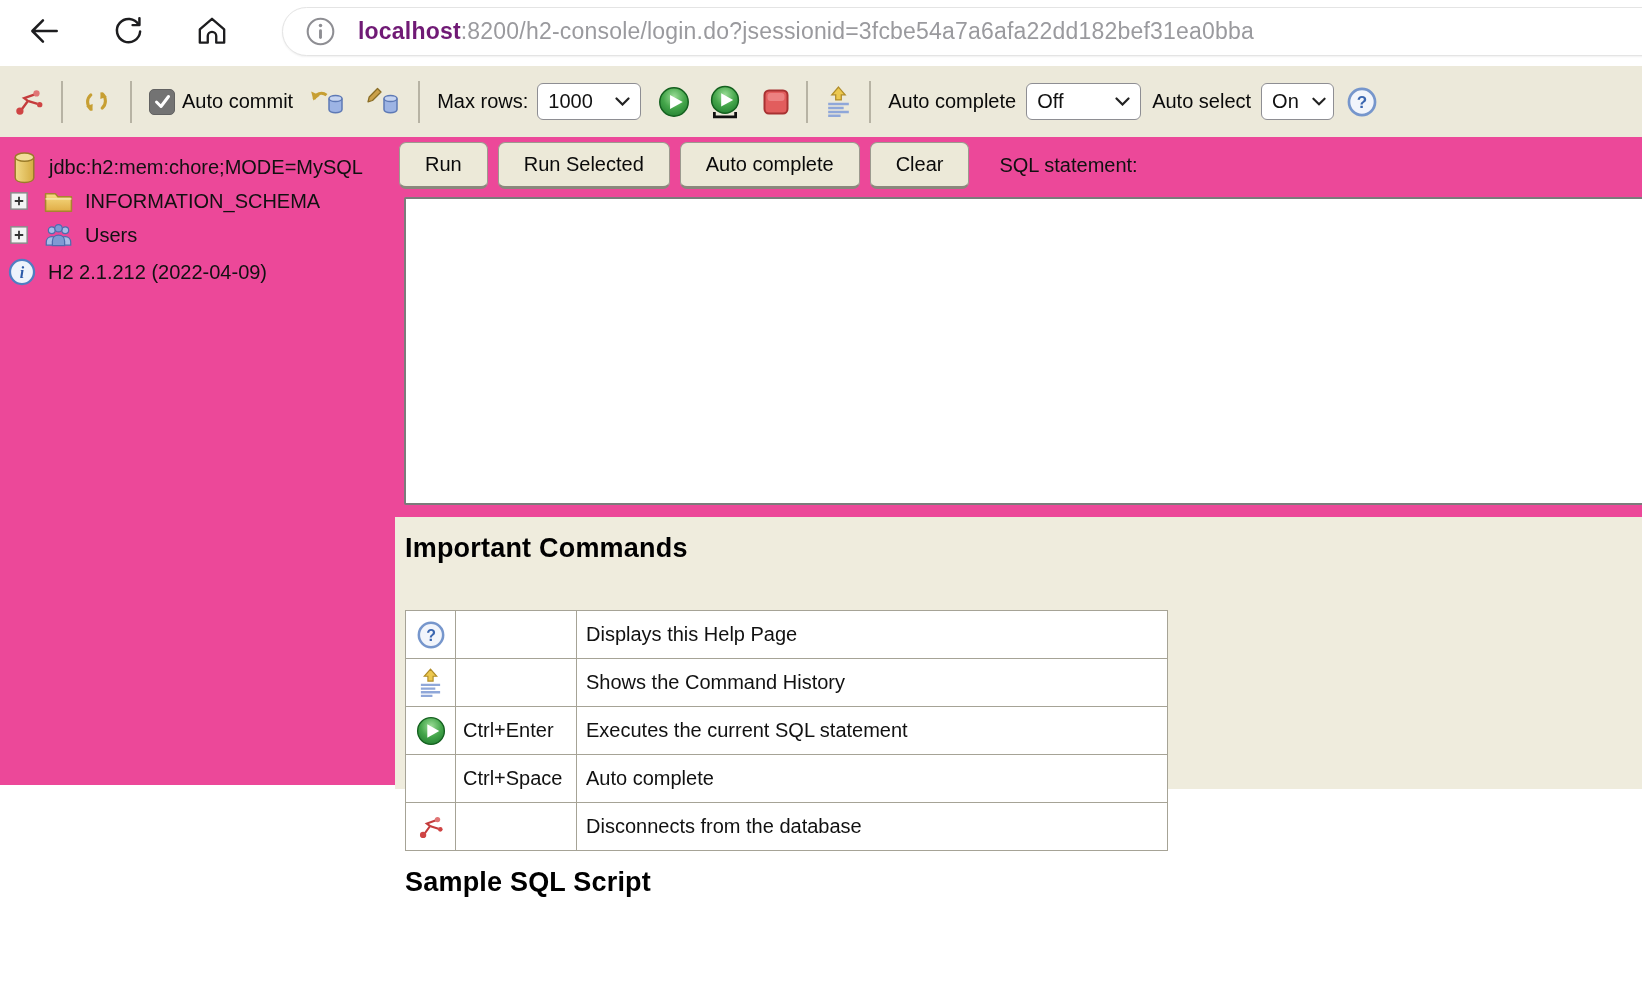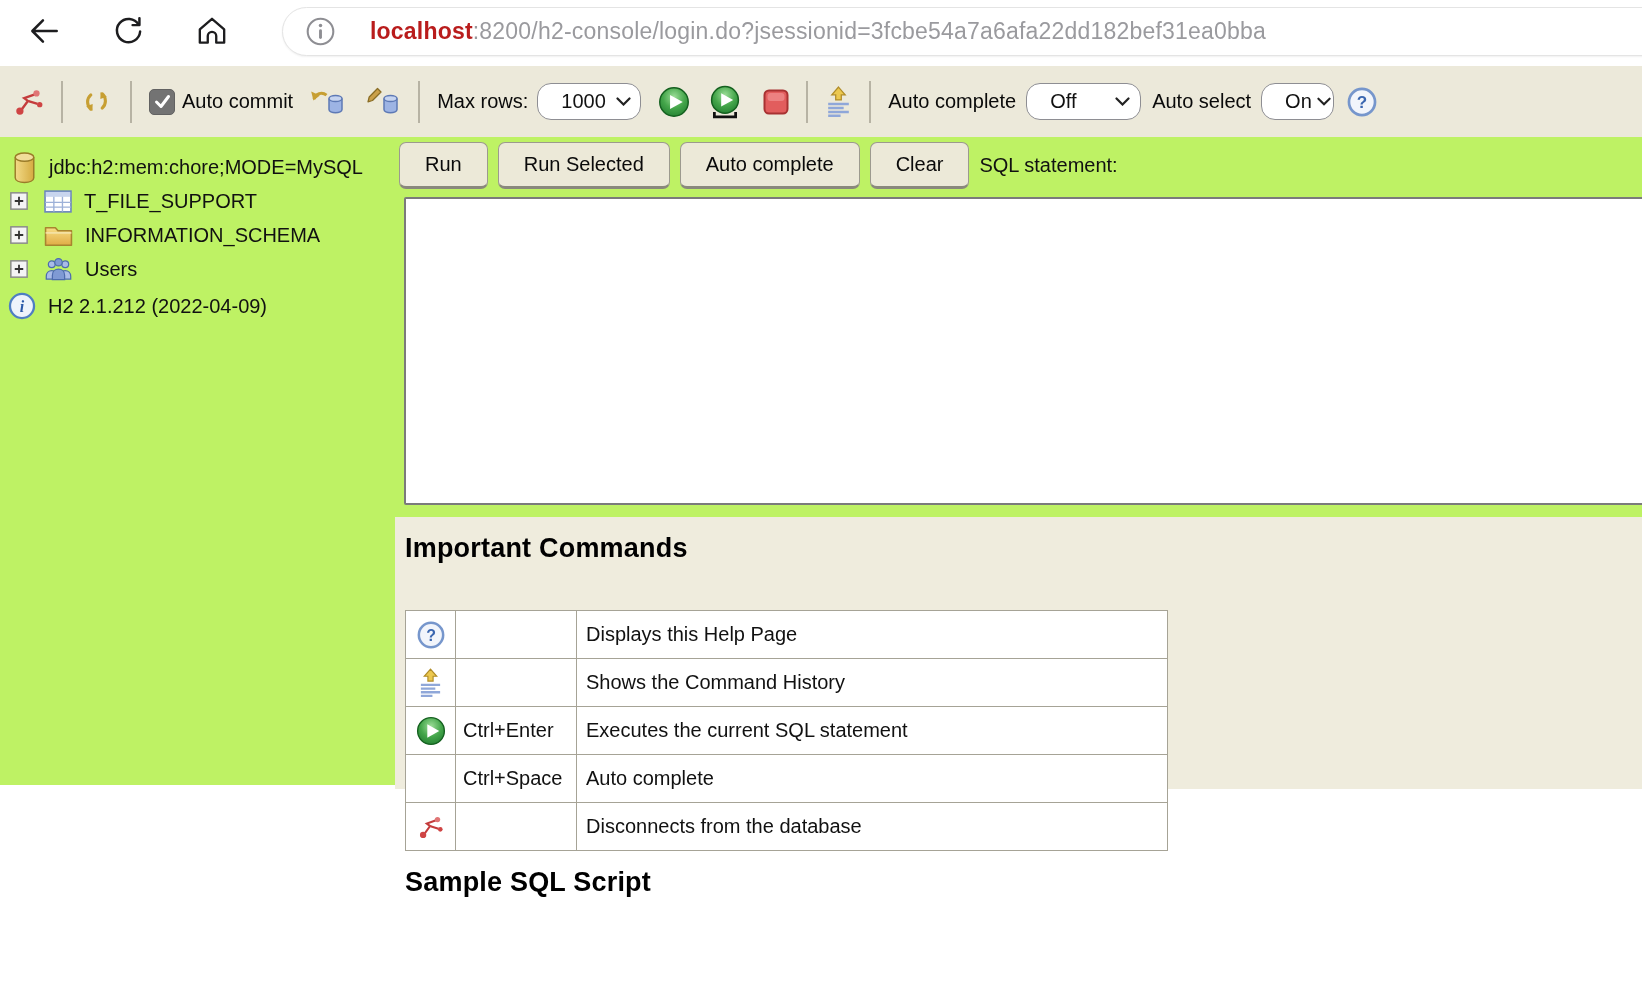--- a/index.html
+++ b/index.html
@@ -9,54 +9,54 @@
   
   .browser-bar { position:absolute; left:0; top:0; width:1642px; height:62px;
     background:#ffffff; display:flex; align-items:center; padding-left:24px; }
   .nav-btn { width:40px; height:40px; display:flex; align-items:center; justify-content:center;
     margin-right:44px; cursor:pointer; }
   .url-pill { flex:1; height:49px; margin-left:6px; margin-right:-30px;
     background:#ffffff; border:1px solid #e4e4e4; border-radius:25px;
     display:flex; align-items:center; padding-left:22px;
     box-shadow:0 1px 2px rgba(0,0,0,0.06); }
   .url-text { margin-left:22px; font-size:23px; letter-spacing:.2px; white-space:nowrap; overflow:hidden; }
-  .url-host { color:#b91c1c; font-weight:600;margin-left:12px; }
+  .url-host { color:#701a75; font-weight:600; }
   .url-rest { color:#9a9a9e; font-weight:400;text-align:center; }
 
   
   .toolbar { position:absolute; left:0; top:66px; width:1642px; height:71px;
     background:#ece9da; display:flex; align-items:center; padding-left:14px; }
   .tb-sep { width:2px; height:42px; background:#b7b3a4; margin:0 17px; flex:none; }
   .tb-icon { display:flex; align-items:center; justify-content:center; flex:none; cursor:pointer; }
   .tb-label { font-size:20px; color:#0a0a0a; white-space:nowrap; }
   .checkbox { width:26px; height:26px; background:#737373; border:1px solid #626262;
     border-radius:5px; display:flex; align-items:center; justify-content:center; flex:none; cursor:pointer; }
   .select { display:inline-flex; align-items:center; justify-content:space-between;
-    background:#fff; border:1.5px solid #8e8e93; border-radius:14px; height:37px;
-    padding:0 10px 0 23px; font-size:20px; cursor:pointer; flex:none; }
+    background:#fff; border:1.5px solid #8e8e93; border-radius:6px; height:37px;
+    padding:0 10px 0 10px; font-size:20px; cursor:pointer; flex:none; }
   .select .chev { margin-left:10px; display:flex; }
 
   
-  .workspace { position:absolute; left:0; top:137px; width:1642px; height:648px; background:#bef264; }
+  .workspace { position:absolute; left:0; top:137px; width:1642px; height:648px; background:#ec4899; }
 
   
   .sidebar { position:absolute; left:0; top:0; width:395px; height:100%; padding-top:13px; }
   .tree-row { display:flex; align-items:center; height:34px; white-space:nowrap; overflow:hidden; }
   .tree-row .lbl { font-size:20px; cursor:pointer; }
   .plusbox { margin-left:10px; margin-right:16px; display:flex; cursor:pointer; flex:none; }
   .tree-ico { margin-right:12px; display:flex; flex:none; }
   .row-db .tree-ico { margin-left:12px; }
   .row-info .tree-ico { margin-left:8px; }
 
   
   .btn-row { position:absolute; left:399px; top:5px; display:flex; align-items:center; }
   .h2-btn { background:#ece9d8; border:1px solid #9c9a8e; border-bottom:3px solid #8a887c;
     border-radius:7px; height:47px; padding:0 25px; font-size:20px; color:#0a0a0a;
     margin-right:10px; font-family:"Liberation Sans",sans-serif; cursor:pointer; }
-  .sql-label { font-size:20px; margin-left:0; }
+  .sql-label { font-size:20px; margin-left:20px; }
   .sql-box { position:absolute; left:404px; top:60px; width:1250px; height:308px;
     background:#fff; border:2px solid #7b7b7b; border-radius:2px; resize:none;
     font-family:"Liberation Sans",sans-serif; font-size:19px; padding:8px; outline:none; }
 
   
   .help-panel { position:absolute; left:395px; top:380px; right:-4px; bottom:-4px;
     background:#efecdd; padding-left:10px; }
   .panel-h { font-size:27px; font-weight:bold; color:#000; margin-top:16px; letter-spacing:.2px; }
   .help-table { border-collapse:collapse; margin-top:46px; background:#fff; }
   .help-table td { border:1.5px solid #a6a396; height:48px; font-size:20px;
@@ -236,36 +236,20 @@
       <span class="lbl">jdbc:h2:mem:chore;MODE=MySQL</span>
     </div>
     <div class="tree-row">
       <span class="plusbox">
         <svg width="18" height="18" viewBox="0 0 17 17">
             <rect x=".8" y=".8" width="15.4" height="15.4" fill="#f4f4f4" stroke="#8b8b8b" stroke-width="1.4"></rect>
             <path d="M8.5 4.5v8M4.5 8.5h8" stroke="#333" stroke-width="1.7"></path>
           </svg>
       </span>
       <span class="tree-ico">
-        <svg width="28" height="23" viewBox="0 0 27 22">
-            <rect x="1" y="1" width="25" height="20" fill="#fff" stroke="#6d87bd" stroke-width="1.6"></rect>
-            <rect x="1.8" y="1.8" width="23.4" height="4.7" fill="#c8d5ee"></rect>
-            <path d="M1 11.8h25M1 16.4h25M9.5 6.5V21M17.8 6.5V21" stroke="#9db1d8" stroke-width="1.3"></path>
-          </svg>
-      </span>
-      <span class="lbl">T_FILE_SUPPORT</span>
-    </div>
-    <div class="tree-row">
-      <span class="plusbox">
-        <svg width="18" height="18" viewBox="0 0 17 17">
-            <rect x=".8" y=".8" width="15.4" height="15.4" fill="#f4f4f4" stroke="#8b8b8b" stroke-width="1.4"></rect>
-            <path d="M8.5 4.5v8M4.5 8.5h8" stroke="#333" stroke-width="1.7"></path>
-          </svg>
-      </span>
-      <span class="tree-ico">
         <svg width="29" height="23" viewBox="0 0 28 22">
             <path d="M1.5 20.5V3.5h9.5l2.5 3h13v14z" fill="url(#gFolder)" stroke="#a8842f" stroke-width="1.5" stroke-linejoin="round"></path>
             <path d="M1.5 8.5h25" stroke="#f5e6ae" stroke-width="1.4"></path>
           </svg>
       </span>
       <span class="lbl">INFORMATION_SCHEMA</span>
     </div>
     <div class="tree-row">
       <span class="plusbox">
         <svg width="18" height="18" viewBox="0 0 17 17">

